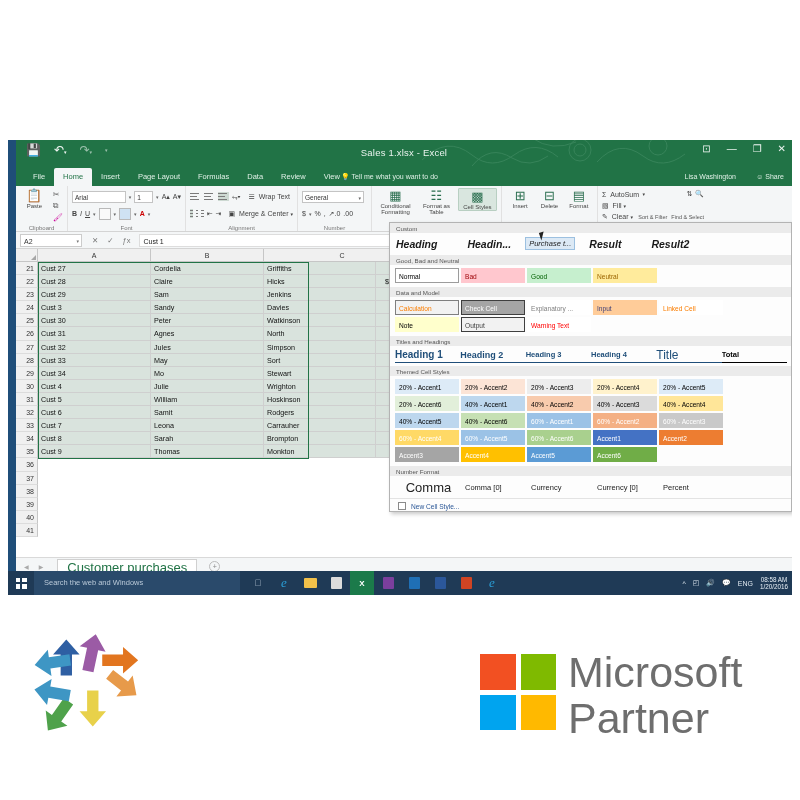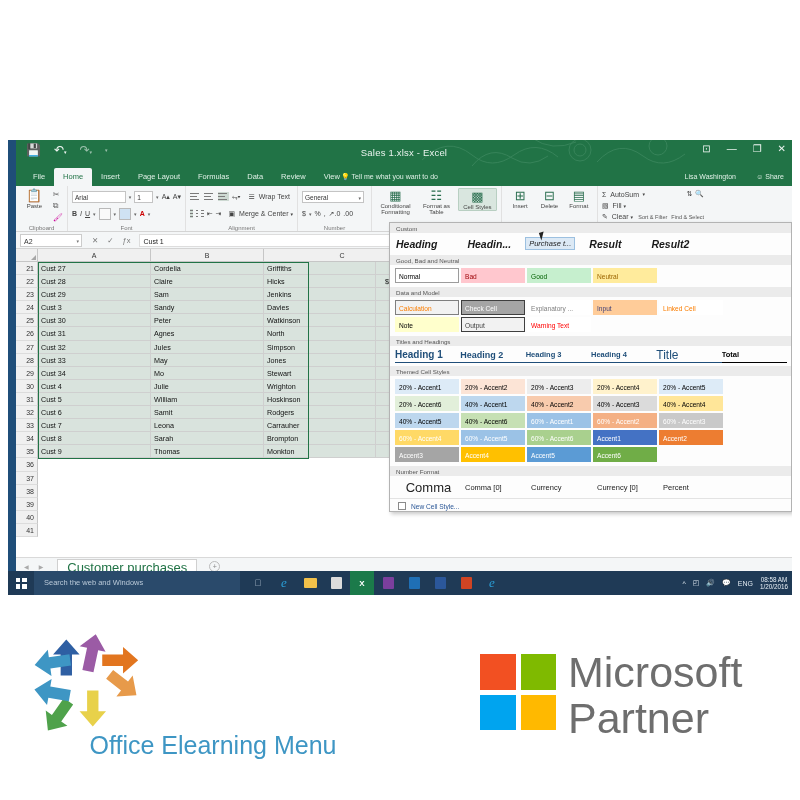--- a/index.html
+++ b/index.html
@@ -436,21 +436,21 @@
             <div class="rh">27</div>
             <div class="cell a">Cust 32</div>
             <div class="cell b">Jules</div>
             <div class="cell c">Simpson</div>
             <div class="cell d">$500.00</div>
           </div>
           <div class="rowline sel">
             <div class="rh">28</div>
             <div class="cell a">Cust 33</div>
             <div class="cell b">May</div>
-            <div class="cell c">Jones</div>
+            <div class="cell c">Sort</div>
             <div class="cell d">$120.00</div>
           </div>
           <div class="rowline sel">
             <div class="rh">29</div>
             <div class="cell a">Cust 34</div>
             <div class="cell b">Mo</div>
             <div class="cell c">Stewart</div>
             <div class="cell d">$850.00</div>
           </div>
           <div class="rowline sel">
@@ -717,21 +717,20 @@
           <polygon points="30,48 30,26 22,26 36,10 50,26 42,26 42,48" fill="#2E5FA3"></polygon>
           <polygon points="57,44 57,20 49,20 63,4 77,20 69,20 69,44" fill="#9B5BA5" transform="rotate(12 63 24)"></polygon>
           <polygon points="74,26 96,26 96,18 112,32 96,46 96,38 74,38" fill="#E2751F"></polygon>
           <polygon points="78,52 98,52 98,44 114,58 98,72 98,64 78,64" fill="#E79A4A" transform="rotate(38 96 58)"></polygon>
           <polygon points="40,78 40,100 32,100 46,116 60,100 52,100 52,78" fill="#E8D14A" transform="translate(18,-14)"></polygon>
           <polygon points="22,72 22,94 14,94 28,110 42,94 34,94 34,72" fill="#4FA24B" transform="rotate(35 28 90)"></polygon>
           <polygon points="40,60 18,60 18,52 2,66 18,80 18,72 40,72" fill="#3E96C4" transform="rotate(10 20 66)"></polygon>
           <polygon points="44,40 22,40 22,32 6,46 22,60 22,52 44,52" fill="#3E96C4" transform="rotate(-8 24 46) translate(-2,-12)"></polygon>
         </g>
       </svg>
-      <div class="oem-sub">Office Elearning Menu</div>
     </div>
 
     <div class="mspart">
       <div class="msgrid">
         <i style="background:#F25022"></i>
           <i style="background:#7FBA00"></i>
         <i style="background:#00A4EF"></i>
           <i style="background:#FFB900"></i>
       </div>
       <div class="mstext">

